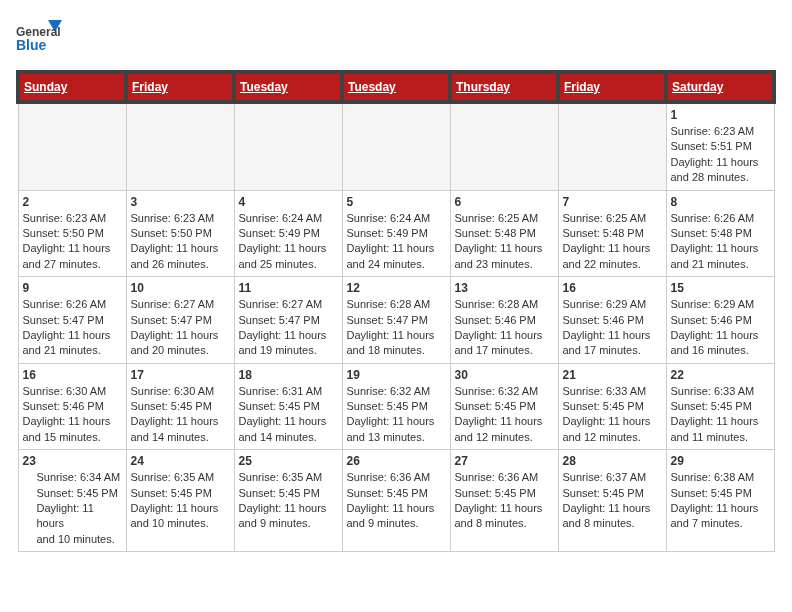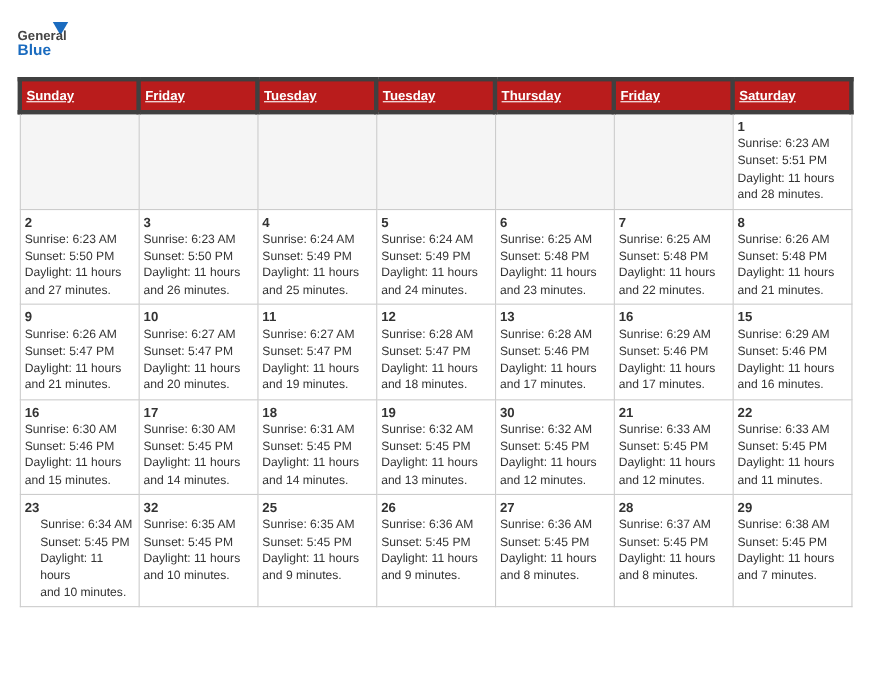--- a/index.html
+++ b/index.html
@@ -276,21 +276,21 @@
       </tr>
       <tr>
         <td>
           <span class="day-num">23</span>
           <div class="day-info" style="white-space: pre-line; margin-left: 14px;">Sunrise: 6:34 AM
 Sunset: 5:45 PM
 Daylight: 11 hours
 and 10 minutes.</div>
         </td>
         <td>
-          <span class="day-num">32</span>
+          <span class="day-num">24</span>
           <div class="day-info" style="white-space: pre-line;">Sunrise: 6:35 AM
 Sunset: 5:45 PM
 Daylight: 11 hours
 and 10 minutes.</div>
         </td>
         <td>
           <span class="day-num">25</span>
           <div class="day-info" style="white-space: pre-line;">Sunrise: 6:35 AM
 Sunset: 5:45 PM
 Daylight: 11 hours

